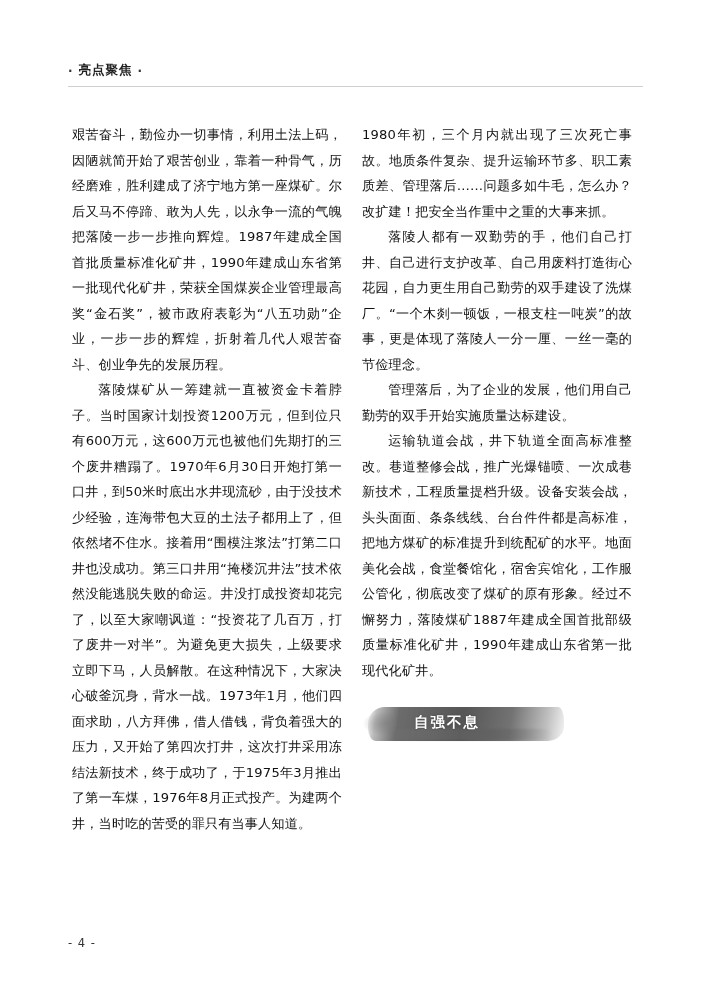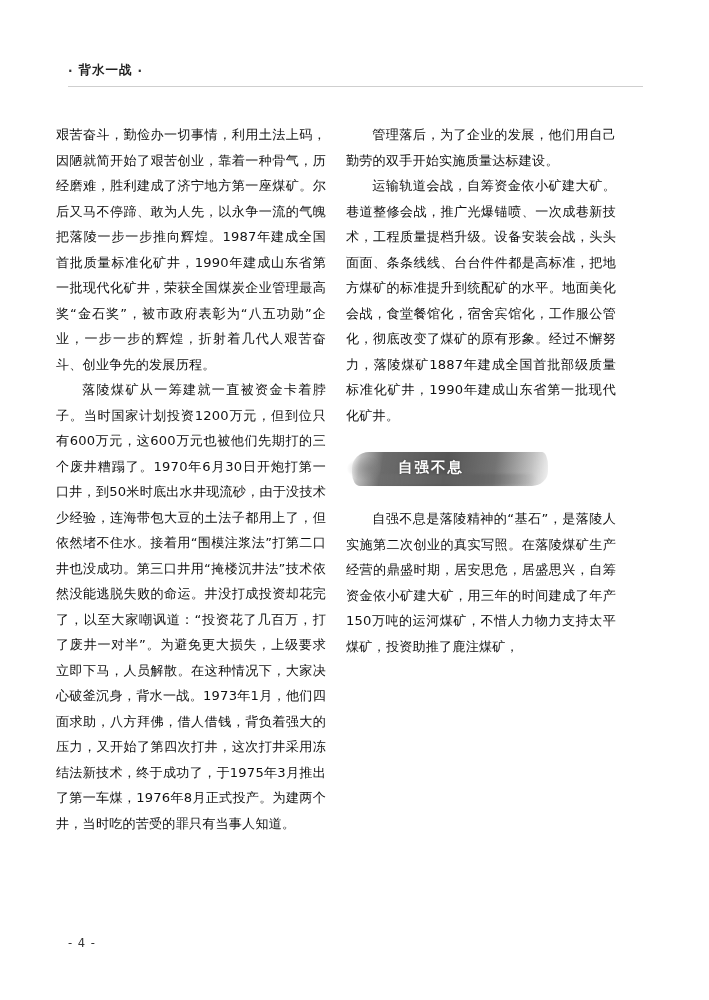--- a/index.html
+++ b/index.html
@@ -44,21 +44,21 @@
     top: 86px;
     left: 68px;
     width: 575px;
     height: 1px;
     background: #cfcfcf;
   }
   
   .columns {
     position: absolute;
     top: 122px;
-    left: 56px;
+    left: 72px;
     width: 575px;
     height: 790px;
     display: flex;
     gap: 20px;
   }
   .col {
     width: 270px;
     position: relative;
   }
   p.para {
@@ -145,42 +145,43 @@
     letter-spacing: 1px;
   }
 </style>
 </head>
 <body>
 
 <div class="page">
 
   <div class="header">
     <span class="dot">·</span>
-    <span>背水一战</span>
+    <span>亮点聚焦</span>
     <span class="dot">·</span>
   </div>
   <div class="header-rule"></div>
 
   <div class="columns">
 
     <div class="col">
       <p class="para noindent">艰苦奋斗，勤俭办一切事情，利用土法上码，因陋就简开始了艰苦创业，靠着一种骨气，历经磨难，胜利建成了济宁地方第一座煤矿。尔后又马不停蹄、敢为人先，以永争一流的气魄把落陵一步一步推向辉煌。1987年建成全国首批质量标准化矿井，1990年建成山东省第一批现代化矿井，荣获全国煤炭企业管理最高奖“金石奖”，被市政府表彰为“八五功勋”企业，一步一步的辉煌，折射着几代人艰苦奋斗、创业争先的发展历程。</p>
       <p class="para">落陵煤矿从一筹建就一直被资金卡着脖子。当时国家计划投资1200万元，但到位只有600万元，这600万元也被他们先期打的三个废井糟蹋了。1970年6月30日开炮打第一口井，到50米时底出水井现流砂，由于没技术少经验，连海带包大豆的土法子都用上了，但依然堵不住水。接着用“围模注浆法”打第二口井也没成功。第三口井用“掩楼沉井法”技术依然没能逃脱失败的命运。井没打成投资却花完了，以至大家嘲讽道：“投资花了几百万，打了废井一对半”。为避免更大损失，上级要求立即下马，人员解散。在这种情况下，大家决心破釜沉身，背水一战。1973年1月，他们四面求助，八方拜佛，借人借钱，背负着强大的压力，又开始了第四次打井，这次打井采用冻结法新技术，终于成功了，于1975年3月推出了第一车煤，1976年8月正式投产。为建两个井，当时吃的苦受的罪只有当事人知道。</p>
     </div>
 
     <div class="col">
+      <p class="para noindent">1980年初，三个月内就出现了三次死亡事故。地质条件复杂、提升运输环节多、职工素质差、管理落后……问题多如牛毛，怎么办？改扩建！把安全当作重中之重的大事来抓。</p>
+      <p class="para">落陵人都有一双勤劳的手，他们自己打井、自己进行支护改革、自己用废料打造街心花园，自力更生用自己勤劳的双手建设了洗煤厂。“一个木剡一顿饭，一根支柱一吨炭”的故事，更是体现了落陵人一分一厘、一丝一毫的节俭理念。</p>
       <p class="para">管理落后，为了企业的发展，他们用自己勤劳的双手开始实施质量达标建设。</p>
-      <p class="para">运输轨道会战，自筹资金依小矿建大矿。巷道整修会战，推广光爆锚喷、一次成巷新技术，工程质量提档升级。设备安装会战，头头面面、条条线线、台台件件都是高标准，把地方煤矿的标准提升到统配矿的水平。地面美化会战，食堂餐馆化，宿舍宾馆化，工作服公管化，彻底改变了煤矿的原有形象。经过不懈努力，落陵煤矿1887年建成全国首批部级质量标准化矿井，1990年建成山东省第一批现代化矿井。</p>
+      <p class="para">运输轨道会战，井下轨道全面高标准整改。巷道整修会战，推广光爆锚喷、一次成巷新技术，工程质量提档升级。设备安装会战，头头面面、条条线线、台台件件都是高标准，把地方煤矿的标准提升到统配矿的水平。地面美化会战，食堂餐馆化，宿舍宾馆化，工作服公管化，彻底改变了煤矿的原有形象。经过不懈努力，落陵煤矿1887年建成全国首批部级质量标准化矿井，1990年建成山东省第一批现代化矿井。</p>
 
       <div class="section-head">
         <div class="brush"></div>
         <div class="brush-stroke2"></div>
         <div class="section-title">自强不息</div>
       </div>
 
-      <p class="para">自强不息是落陵精神的“基石”，是落陵人实施第二次创业的真实写照。在落陵煤矿生产经营的鼎盛时期，居安思危，居盛思兴，自筹资金依小矿建大矿，用三年的时间建成了年产150万吨的运河煤矿，不惜人力物力支持太平煤矿，投资助推了鹿注煤矿，</p>
     </div>
 
   </div>
 
   <div class="footer">- 4 -</div>
 
 </div>
 
 </body></html>

